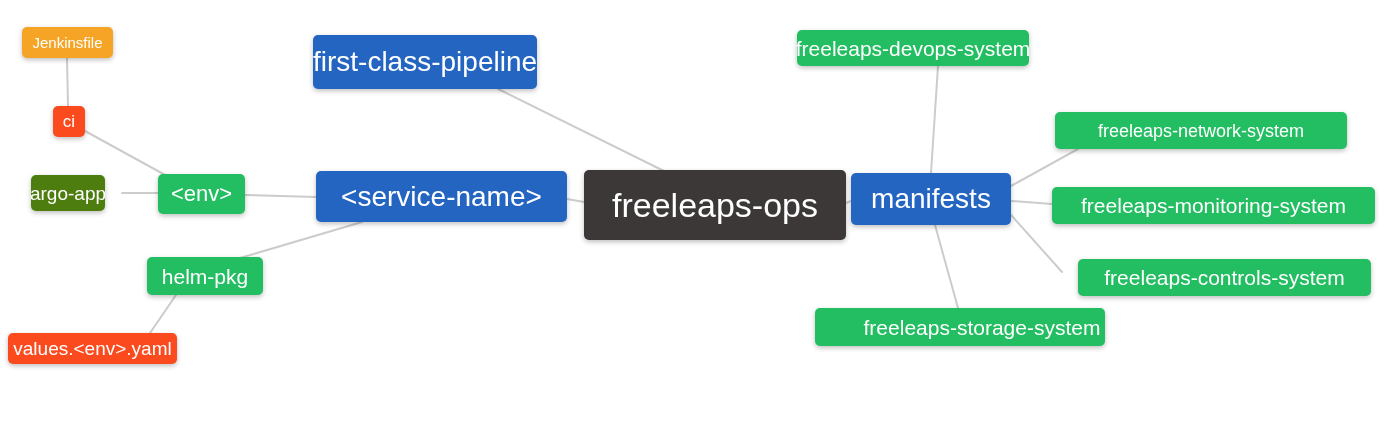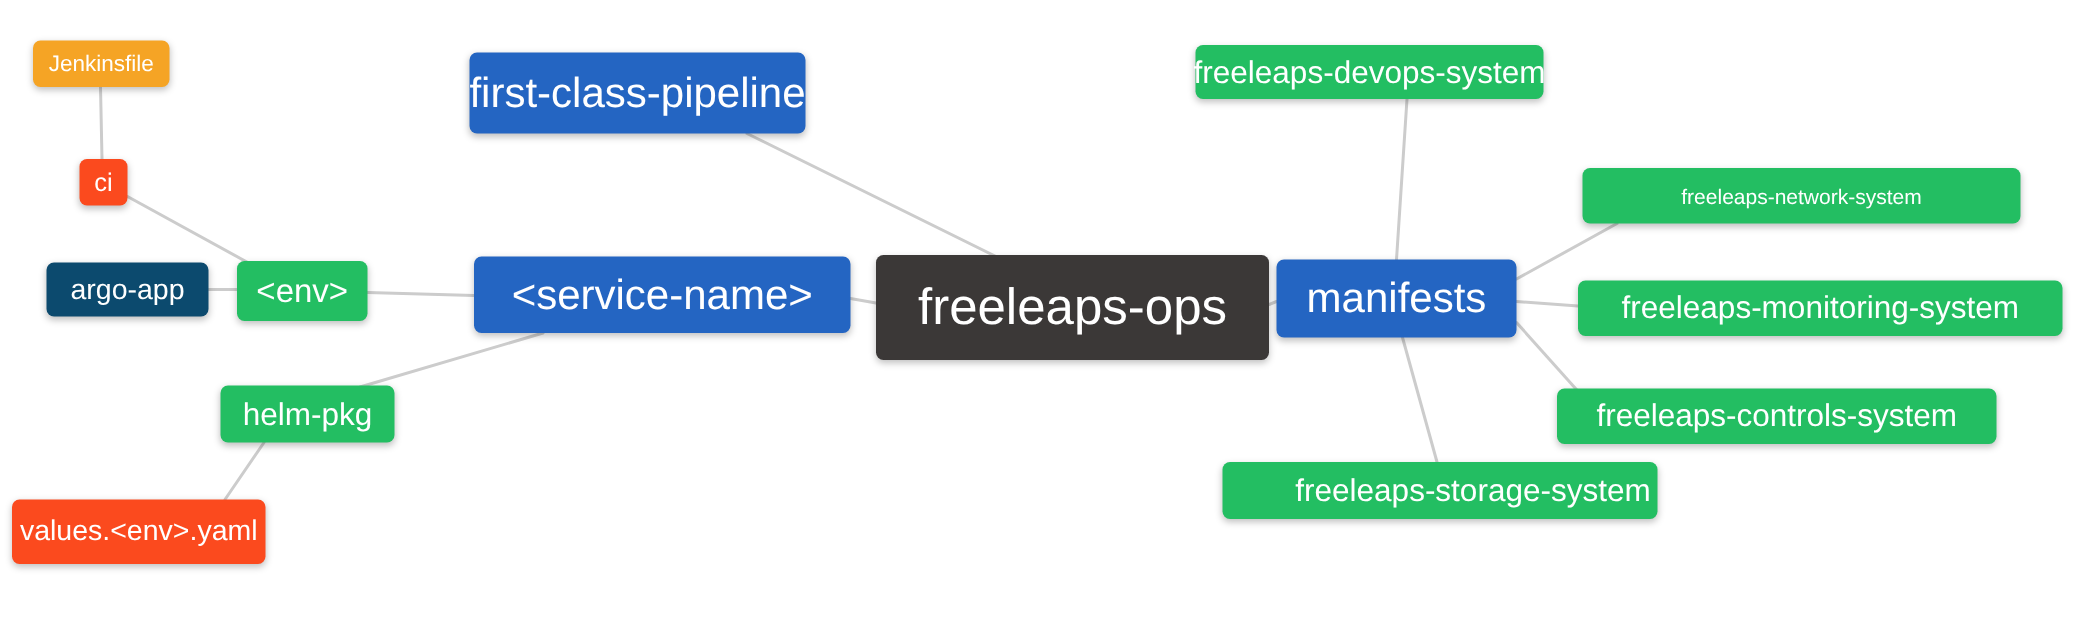--- a/index.html
+++ b/index.html
@@ -57,53 +57,53 @@
       <line x1="1011" y1="215" x2="1062" y2="272" stroke="#cccccc" stroke-width="2" stroke-linecap="round"></line>
       <line x1="935" y1="225" x2="958" y2="308" stroke="#cccccc" stroke-width="2" stroke-linecap="round"></line>
     </svg>
   <div id="nodes-layer">
       <div class="mm-node" style="left: 22px; top: 27px; width: 91px; height: 31px; font-size: 15px; background: rgb(245, 164, 37); color: rgb(255, 255, 255);">
         <span>Jenkinsfile</span>
       </div>
       <div class="mm-node" style="left: 53px; top: 106px; width: 32px; height: 31px; font-size: 17px; background: rgb(251, 74, 30); color: rgb(255, 255, 255); text-align: right;">
         <span>ci</span>
       </div>
-      <div class="mm-node" style="left: 31px; top: 175px; width: 108px; height: 36px; font-size: 19px; background: #0c4a6e; color: rgb(255, 255, 255);">
+      <div class="mm-node" style="left: 31px; top: 175px; width: 74px; height: 36px; font-size: 19px; background: #4d7c0f; color: rgb(255, 255, 255);">
         <span>argo-app</span>
       </div>
       <div class="mm-node" style="left: 158px; top: 174px; width: 87px; height: 40px; font-size: 22px; background: rgb(35, 190, 98); color: rgb(255, 255, 255);">
         <span>&lt;env&gt;</span>
       </div>
       <div class="mm-node" style="left: 147px; top: 257px; width: 116px; height: 38px; font-size: 21px; background: rgb(35, 190, 98); color: rgb(255, 255, 255);">
         <span>helm-pkg</span>
       </div>
-      <div class="mm-node" style="left: 8px; top: 333px; width: 169px; height: 43px; font-size: 19px; background: rgb(251, 74, 30); color: rgb(255, 255, 255);">
+      <div class="mm-node" style="left: 8px; top: 333px; width: 169px; height: 31px; font-size: 19px; background: rgb(251, 74, 30); color: rgb(255, 255, 255);">
         <span>values.&lt;env&gt;.yaml</span>
       </div>
       <div class="mm-node" style="left: 313px; top: 35px; width: 224px; height: 54px; font-size: 28px; background: rgb(36, 101, 194); color: rgb(255, 255, 255);">
         <span>first-class-pipeline</span>
       </div>
       <div class="mm-node" style="left: 316px; top: 171px; width: 251px; height: 51px; font-size: 28px; background: rgb(36, 101, 194); color: rgb(255, 255, 255);">
         <span>&lt;service-name&gt;</span>
       </div>
       <div class="mm-node" style="left: 584px; top: 170px; width: 262px; height: 70px; font-size: 34px; background: rgb(59, 56, 55); color: rgb(255, 255, 255);">
         <span>freeleaps-ops</span>
       </div>
       <div class="mm-node" style="left: 851px; top: 173px; width: 160px; height: 52px; font-size: 28px; background: rgb(36, 101, 194); color: rgb(255, 255, 255);">
         <span>manifests</span>
       </div>
       <div class="mm-node" style="left: 797px; top: 30px; width: 232px; height: 36px; font-size: 21px; background: rgb(35, 190, 98); color: rgb(255, 255, 255);">
         <span>freeleaps-devops-system</span>
       </div>
-      <div class="mm-node" style="left: 1055px; top: 112px; width: 292px; height: 37px; font-size: 14px; background: rgb(35, 190, 98); color: rgb(255, 255, 255);">
+      <div class="mm-node" style="left: 1055px; top: 112px; width: 292px; height: 37px; font-size: 18px; background: rgb(35, 190, 98); color: rgb(255, 255, 255);">
         <span>freeleaps-network-system</span>
       </div>
       <div class="mm-node" style="left: 1052px; top: 187px; width: 323px; height: 37px; font-size: 21px; background: rgb(35, 190, 98); color: rgb(255, 255, 255);">
         <span>freeleaps-monitoring-system</span>
       </div>
-      <div class="mm-node" style="left: 1038px; top: 259px; width: 293px; height: 37px; font-size: 21px; background: rgb(35, 190, 98); color: rgb(255, 255, 255); text-align: center;">
+      <div class="mm-node" style="left: 1078px; top: 259px; width: 293px; height: 37px; font-size: 21px; background: rgb(35, 190, 98); color: rgb(255, 255, 255); text-align: center;">
         <span>freeleaps-controls-system</span>
       </div>
       <div class="mm-node" style="left: 815px; top: 308px; width: 290px; height: 38px; font-size: 21px; background: rgb(35, 190, 98); color: rgb(255, 255, 255); padding-left: 44px;">
         <span>freeleaps-storage-system</span>
       </div>
     </div>
 </div>
 
 </body></html>

